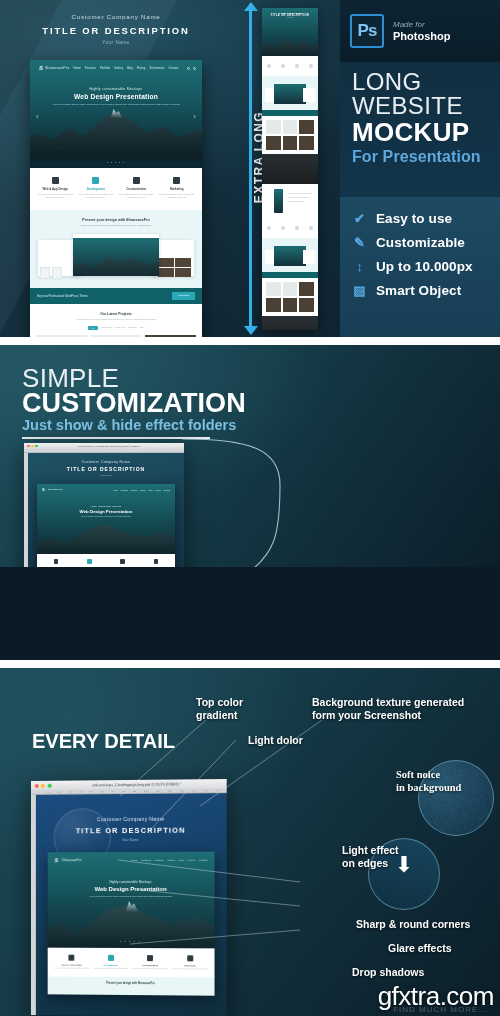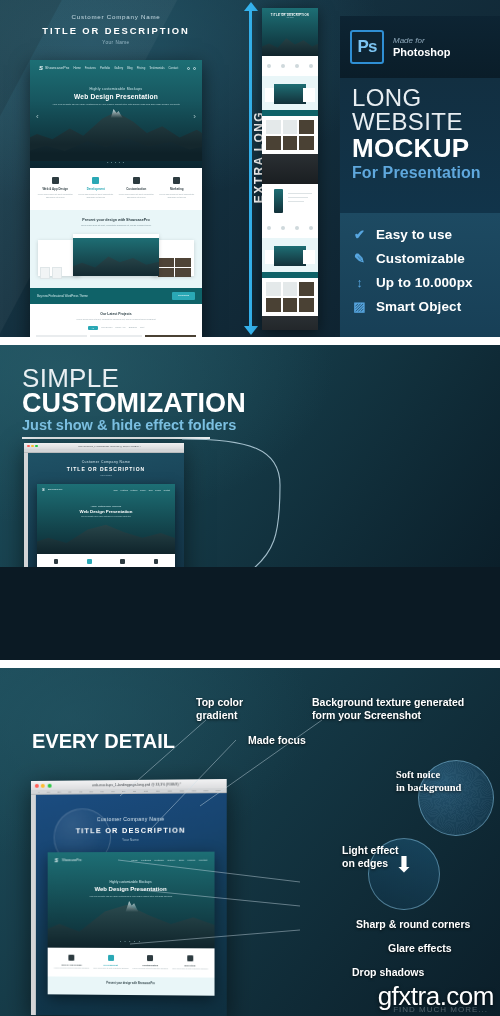--- a/index.html
+++ b/index.html
@@ -190,21 +190,21 @@
   .ts-gal i.d { background:#4a4134; }
   .ts-dark { height:30px; background:linear-gradient(180deg,#2a2f33,#1a1e21); }
   .ts-phone { background:#fff; height:34px; position:relative; }
   .ts-phone .ph { position:absolute; left:12px; top:5px; width:9px; height:24px; background:linear-gradient(180deg,#1e6e74,#123038); border-radius:1px; }
   .ts-phone .ln { position:absolute; left:26px; top:9px; right:6px; height:1px; background:#dde3e5; }
   .ts-phone .ln2 { position:absolute; left:26px; top:13px; right:10px; height:1px; background:#dde3e5; }
   .ts-phone .ln3 { position:absolute; left:26px; top:17px; right:14px; height:1px; background:#dde3e5; }
 
   
   .p1-right {
-    position:absolute; left:340px; top:16px; width:160px; height:390px;
+    position:absolute; left:340px; top:0; width:160px; height:390px;
   }
   .ps-bar {
     height:62px; background:linear-gradient(180deg,#0d2433,#0a1d29);
     display:flex; align-items:center; padding:0 10px; gap:9px;
   }
   .ps-logo {
     width:34px; height:34px; border:2px solid #2f8fd4; border-radius:3px;
     display:flex; align-items:center; justify-content:center;
     color:#7cc4f2; font-size:17px; font-weight:bold; letter-spacing:-1px;
     background:#0d2433;
@@ -813,21 +813,21 @@
             <div class="p3c-mint">
               <div class="t">Present your design with ShowcasePro</div>
             </div>
           </div>
         </div>
       </div>
     </div>
 
     <div class="anno" style="left:196px; top:28px; white-space:pre-line;">Top color
 gradient</div>
-    <div class="anno" style="left:248px; top:66px;">Made focus</div>
+    <div class="anno" style="left:248px; top:66px;">Light dolor</div>
     <div class="anno" style="left:312px; top:28px; white-space:pre-line;">Background texture generated
 form your Screenshot</div>
 
     <div class="circ noise" style="left:418px; top:92px; width:76px; height:76px;"></div>
     <div class="anno" style="left:396px; top:100px; white-space:pre-line;font-family:Liberation Serif, serif;">Soft noice
 in background</div>
 
     <div class="circ edge" style="left:368px; top:170px; width:72px; height:72px;">
       <span class="arw">⬇</span>
     </div>

